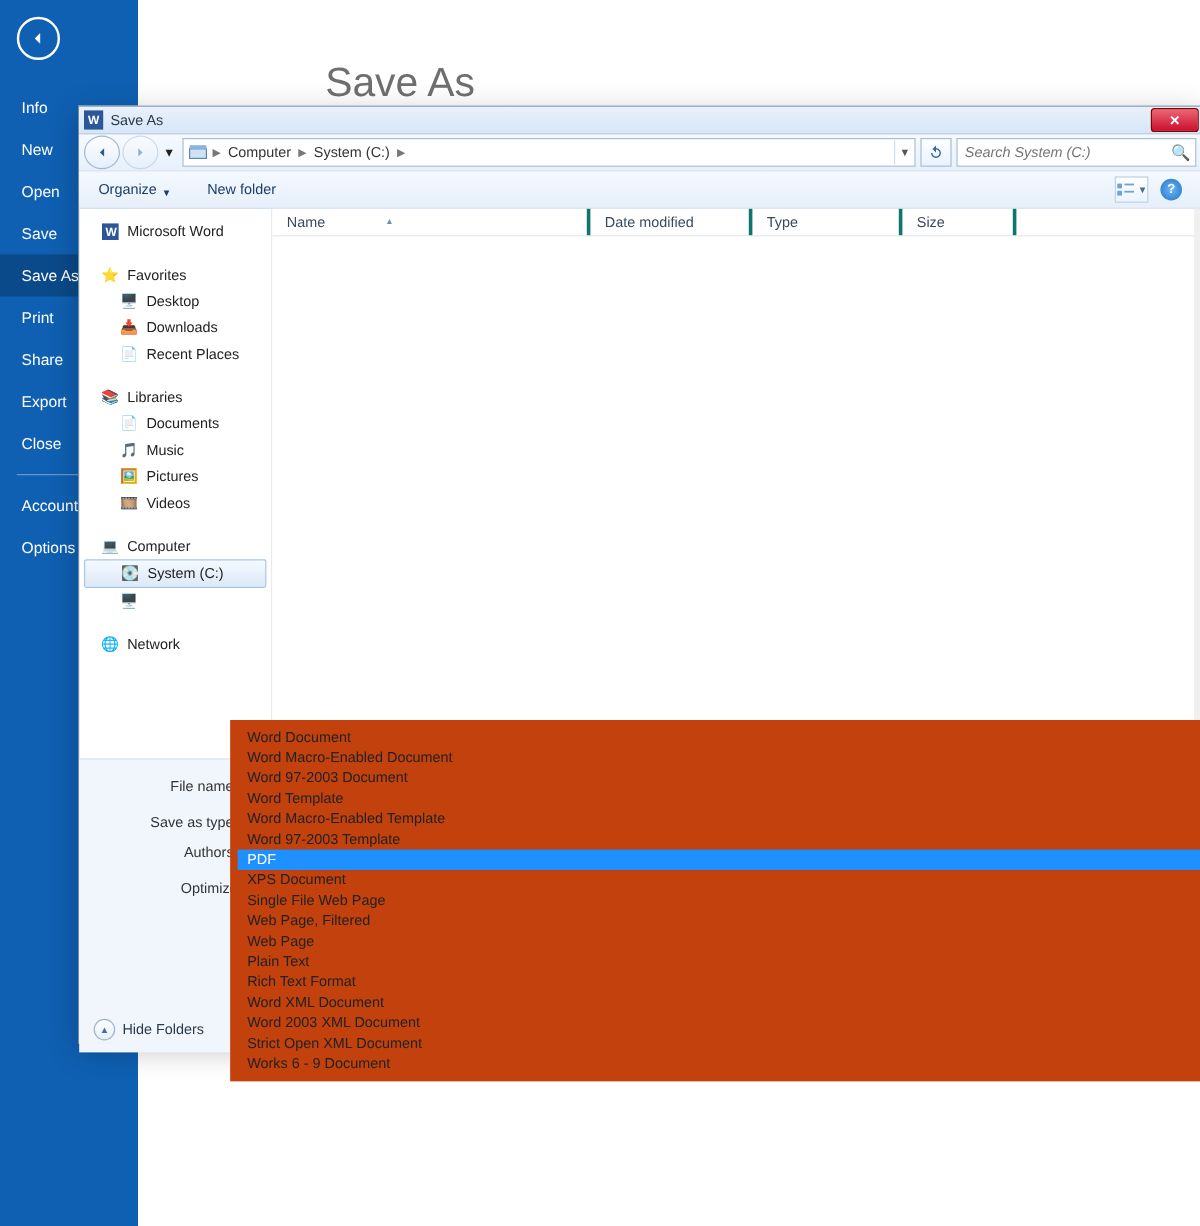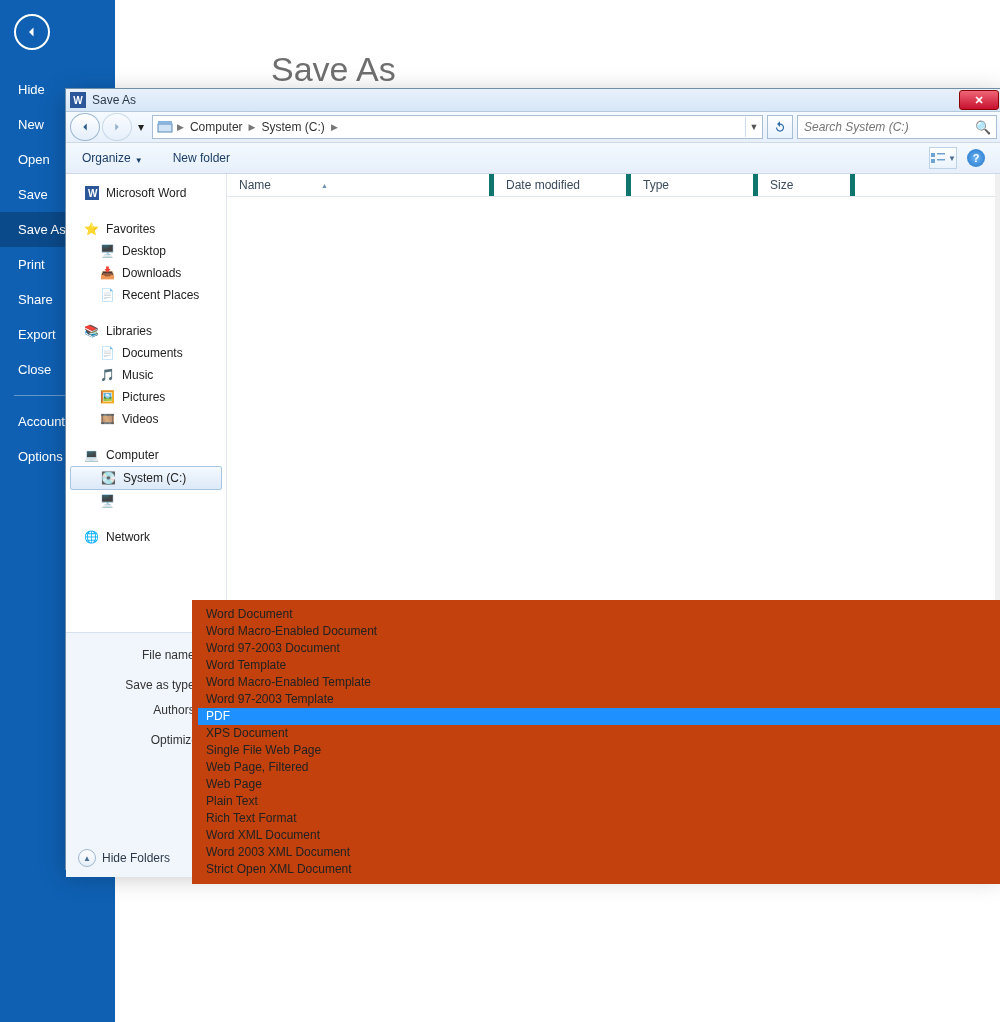--- a/index.html
+++ b/index.html
@@ -49,21 +49,21 @@
 .body{display:flex;height:458px}
 .tree{width:160px;border-right:1px solid #e1e7ee;padding:8px 0 8px 0;overflow:auto;font-size:12px}
 .tree .grp{margin-bottom:14px}
 .tree .node{display:flex;align-items:center;gap:6px;padding:2px 0 2px 18px;cursor:pointer;height:18px}
 .tree .node.ind{padding-left:34px}
 .tree .node.hdr{font-weight:normal}
 .tree .node.sel{background:linear-gradient(#f4f9ff,#dce9f7);border:1px solid #a8c6e4;border-radius:2px;margin:0 4px;padding-left:30px}
 .ticon{width:16px;height:14px;flex:none;display:inline-flex;align-items:center;justify-content:center}
 .files{flex:1;background:#fff;position:relative;border-right:6px solid #f0f0f0}
 .cols{height:22px;border-bottom:1px solid #e3e8ee;display:flex;align-items:center;font-size:12px;color:#3a4a5c}
-.cols .col{padding-left:12px;cursor:pointer;height:100%;display:flex;align-items:center;border-right:5px solid #0f766e}
+.cols .col{padding-left:12px;cursor:pointer;height:100%;display:flex;align-items:center;border-right:3px solid #0f766e}
 .cols .col.sort::after{content:"▲";font-size:7px;color:#6f8fae;margin-left:50px}
 .bottom{border-top:1px solid #d7e1ec;padding:10px 12px;background:#f1f6fc;position:relative;height:224px}
 .row{display:flex;align-items:center;margin-bottom:6px}
 .row label{width:120px;text-align:right;padding-right:8px;font-size:12px;color:#333}
 .tinput{flex:1;height:22px;border:1px solid #aeb9c7;background:#fff;padding:0 6px;font-size:12px;outline:none}
 .combo{flex:1;height:22px;border:1px solid #2a64ab;background:linear-gradient(#d9eeff,#b0dbff 45%,#7dc5fb 46%,#b7e1ff);font-size:12px;padding:0 6px;display:flex;align-items:center;justify-content:space-between;cursor:pointer}
 .combo .arr{font-size:9px;color:#1d3d63}
 .hidebtn{position:absolute;left:12px;bottom:10px;display:flex;align-items:center;gap:6px;font-size:12px;color:#2b3a4a;cursor:pointer}
 .hidebtn .circ{width:16px;height:16px;border:1px solid #9fb6ce;border-radius:50%;display:flex;align-items:center;justify-content:center;background:linear-gradient(#fff,#e5eef9);font-size:8px;color:#4a6d92}
 
@@ -81,21 +81,21 @@
     <div class="deco">▮▯▮▯▮▮▯</div>
   </div>
 
   <div class="backstage">
     <div class="back-circle">
       <svg viewBox="0 0 24 24">
           <path d="M14 6l-6 6 6 6V6z"></path>
         </svg>
     </div>
     <ul>
-      <li>Hide</li>
+      <li>Info</li>
       <li>New</li>
       <li>Open</li>
       <li>Save</li>
       <li class="active">Save As</li>
       <li>Print</li>
       <li>Share</li>
       <li>Export</li>
       <li>Close</li>
       <li class="sep"></li>
       <li>Account</li>
@@ -296,14 +296,15 @@
       <div class="opt sel">PDF</div>
       <div class="opt">XPS Document</div>
       <div class="opt">Single File Web Page</div>
       <div class="opt">Web Page, Filtered</div>
       <div class="opt">Web Page</div>
       <div class="opt">Plain Text</div>
       <div class="opt">Rich Text Format</div>
       <div class="opt">Word XML Document</div>
       <div class="opt">Word 2003 XML Document</div>
       <div class="opt">Strict Open XML Document</div>
+      <div class="opt">Works 6 - 9 Document</div>
     </div>
 </div>
 
 </body></html>

